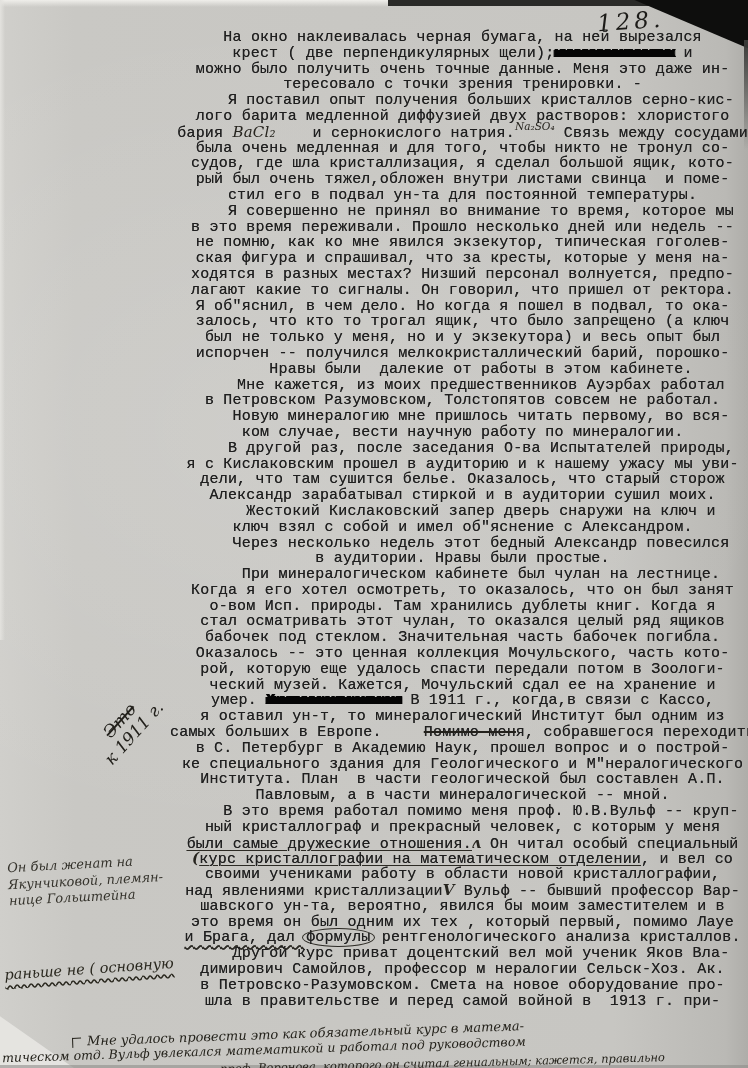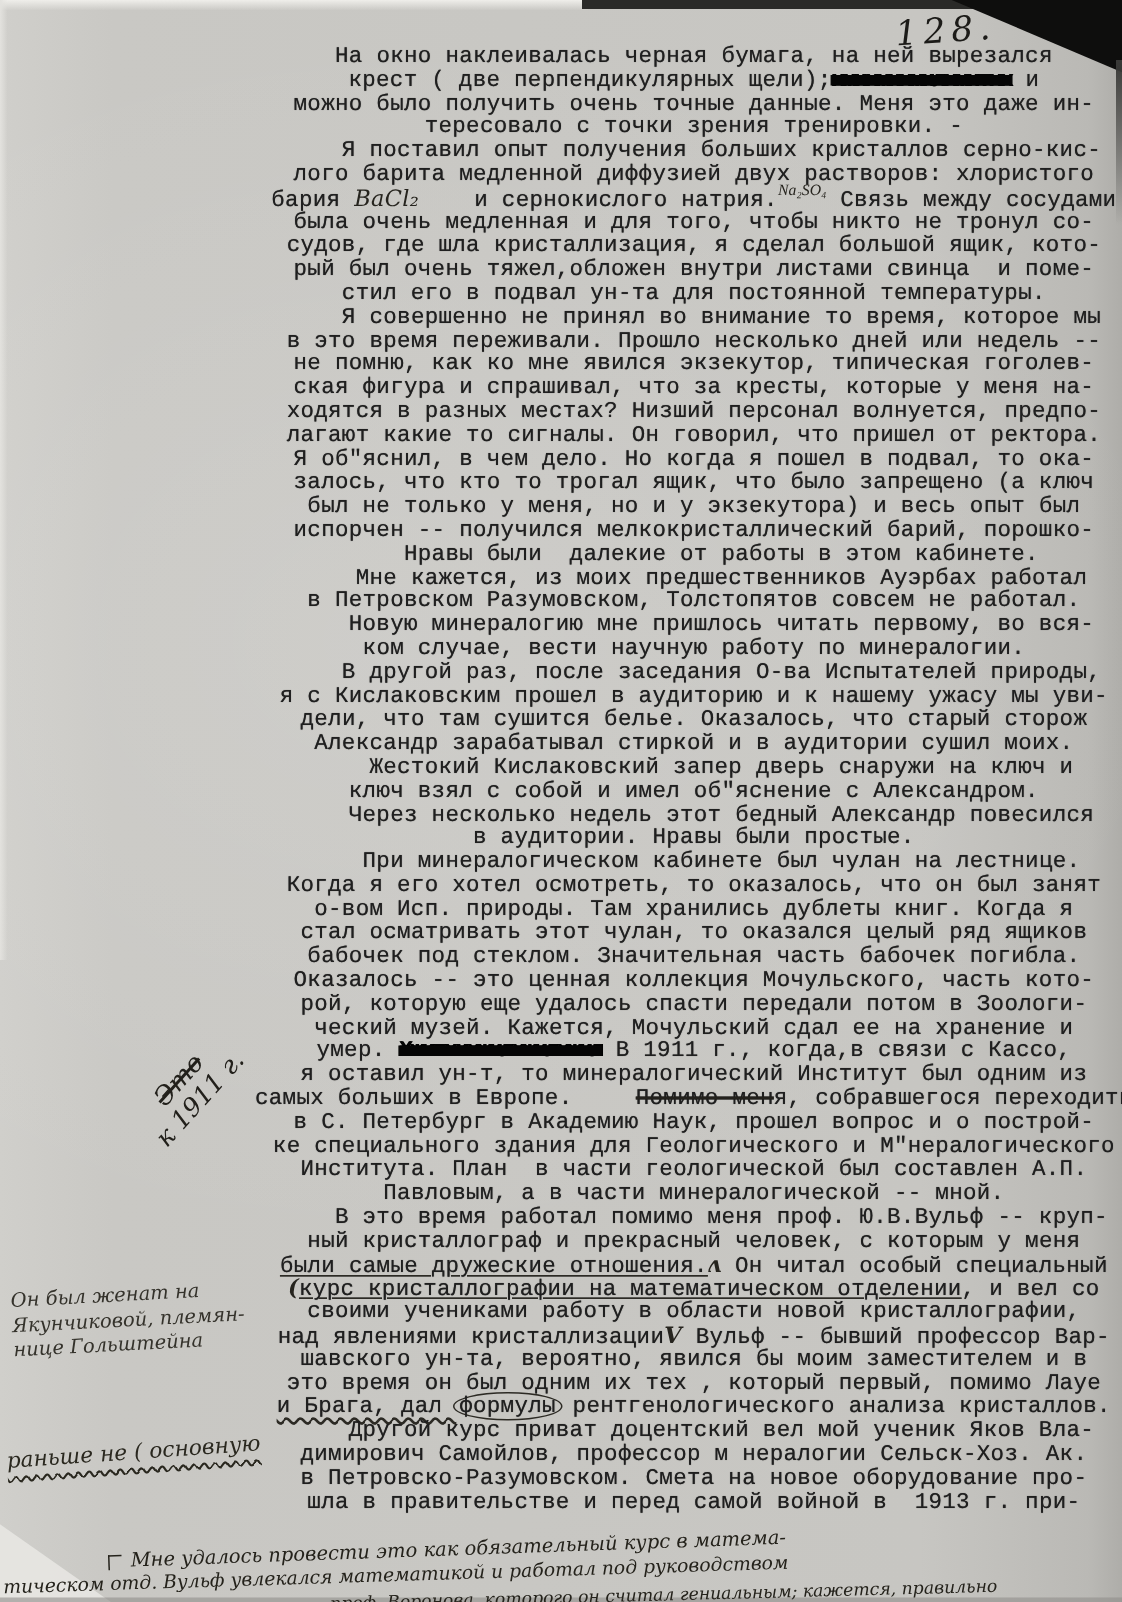--- a/index.html
+++ b/index.html
@@ -25,31 +25,31 @@
   .typed{
     position:absolute;left:170px;top:30px;color:#1f1f1f;
     text-shadow:0 0 .5px rgba(20,20,20,.75);
     text-align:center;
   }
   .tline{
     height:15.8px;line-height:15.8px;font-size:15px;letter-spacing:.2px;
     white-space:pre;
   }
   .xblock{
-    font-weight:normal;color:#050505;letter-spacing:-1.5px;
+    font-weight:bold;color:#050505;letter-spacing:-1.5px;
     text-decoration:line-through;text-decoration-thickness:7px;text-decoration-color:rgba(10,10,10,.55);
     text-shadow:.6px 0 0 #000, -0.6px 0 0 #000;
   }
   .strike{text-decoration:line-through;text-decoration-thickness:2px;text-decoration-color:#23211c;margin-left:33px;}
   .ul{text-decoration:underline;text-underline-offset:2px;text-decoration-thickness:1.4px;text-decoration-color:#2c2a24;margin-top:20px;}
   .wavy{text-decoration:underline wavy;text-underline-offset:3px;text-decoration-color:#2c2a24;}
   .circled{border:1.6px solid #2c2a24;border-radius:50%;padding:0 3px;margin:12px -2px;}
   .hw{font-family:"DejaVu Serif", serif;font-style:italic;color:#26241e;text-shadow:none;}
   .mark{font-weight:bold;}
-  .sup{position:relative;top:-7px;font-size:10.5px;letter-spacing:0;font-family:Liberation Serif, serif;}
+  .sup{position:relative;top:-7px;font-size:10.5px;letter-spacing:0;}
 
   .page-number{
     position:absolute;left:597px;top:8px;font-size:23px;letter-spacing:4px;
     transform:rotate(-4deg);color:#1c1b18;
   }
   .note-diag{
     position:absolute;left:62px;top:708px;width:130px;text-align:center;
     transform:rotate(-48deg);font-size:17px;line-height:19px;color:#22201b;
   }
   .note-diag .nd-struck{text-decoration:line-through;text-decoration-thickness:1.6px;}

